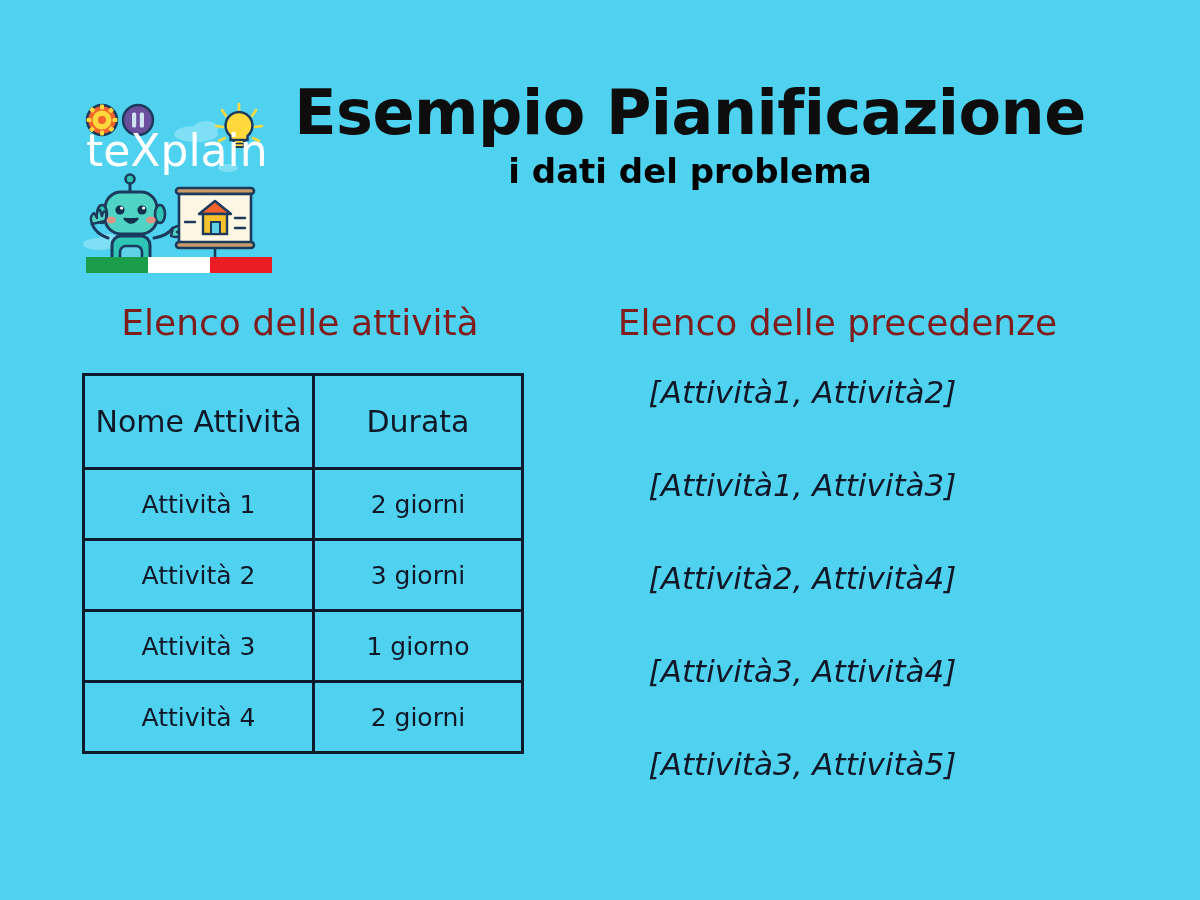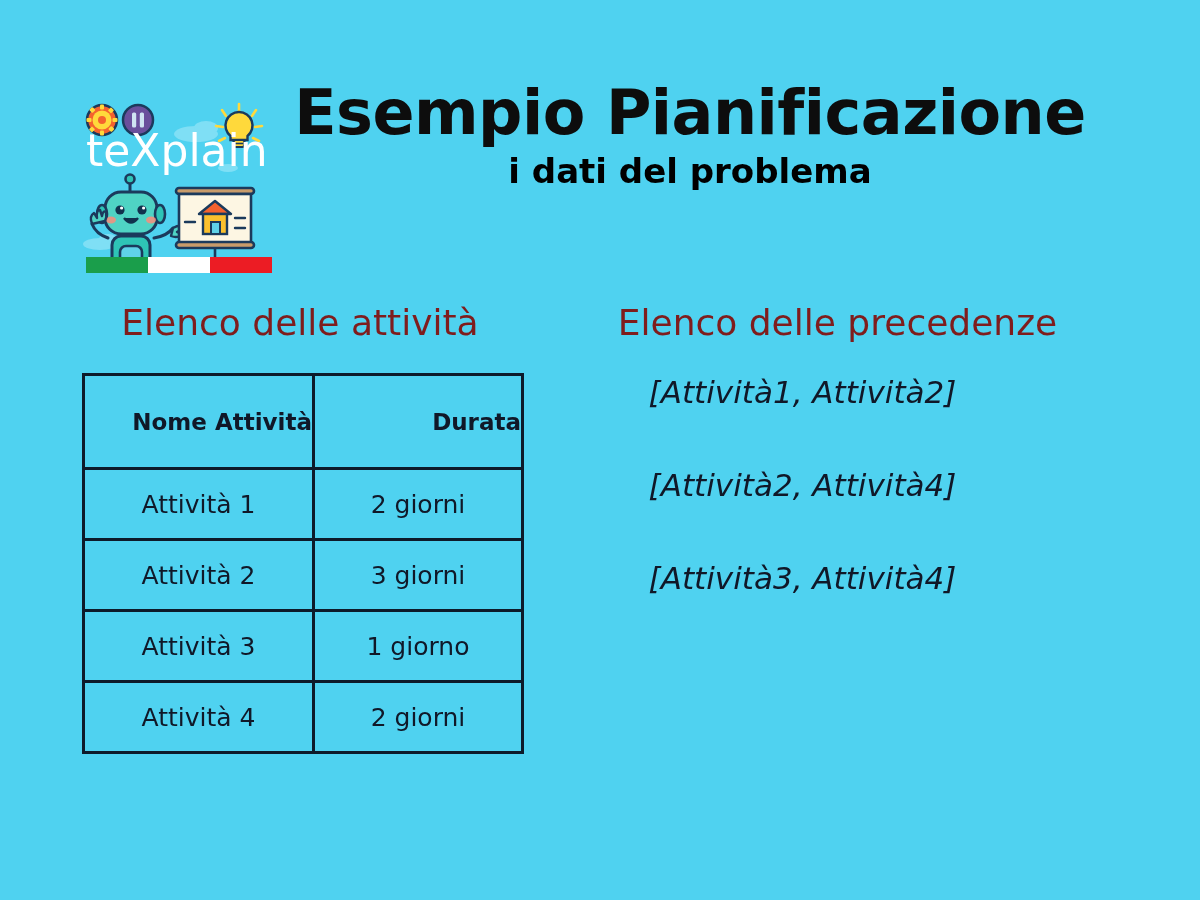--- a/index.html
+++ b/index.html
@@ -78,23 +78,22 @@
   #activities-table td, #activities-table th {
     border: 3px solid #0d1b2a;
     text-align: center;
     color: #101828;
     padding: 0;
   }
   #activities-table .col-name { width: 227px; }
   #activities-table .col-dur  { width: 206px; }
   #activities-table thead th {
     height: 91px;
-    font-size: 23px;
-    font-weight: bold;
-    text-align: right;
+    font-size: 30px;
+    font-weight: normal;
   }
   #activities-table tbody td {
     height: 68px;
     font-size: 25px;
     font-weight: normal;
   }
 
   
   #precedence-list {
     position: absolute;
@@ -244,17 +243,19 @@
         <td class="col-name">Attività 4</td>
         <td class="col-dur">2 giorni</td>
       </tr>
     </tbody>
   </table>
 
   <div class="section-heading" id="heading-precedenze">Elenco delle precedenze</div>
 
   <div id="precedence-list">
     <div class="precedence-item">[Attività1, Attività2]</div>
+    <div class="precedence-item">[Attività1, Attività3]</div>
     <div class="precedence-item">[Attività2, Attività4]</div>
     <div class="precedence-item">[Attività3, Attività4]</div>
+    <div class="precedence-item">[Attività3, Attività5]</div>
   </div>
 
 </div>
 
 </body></html>

